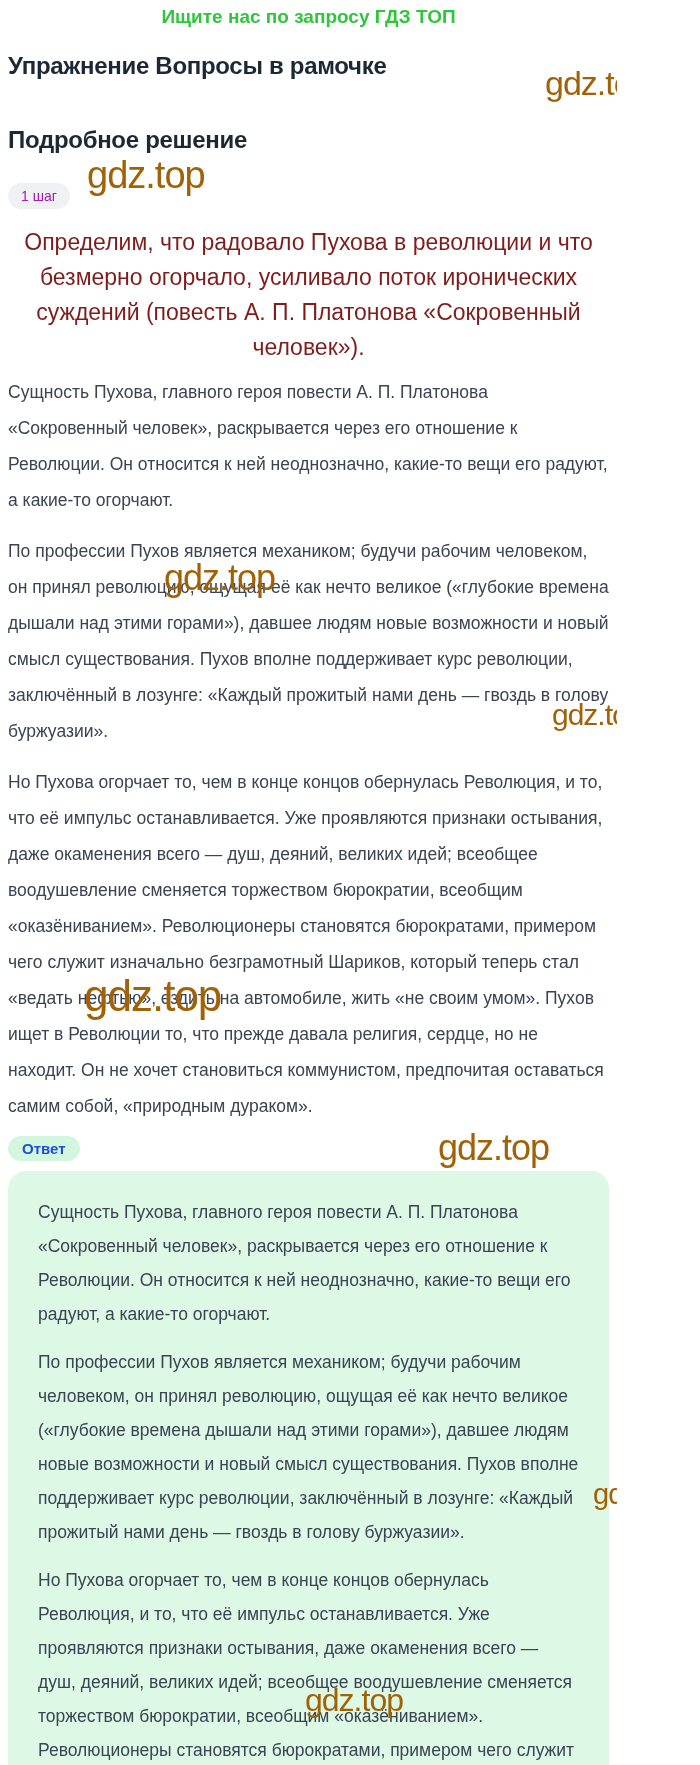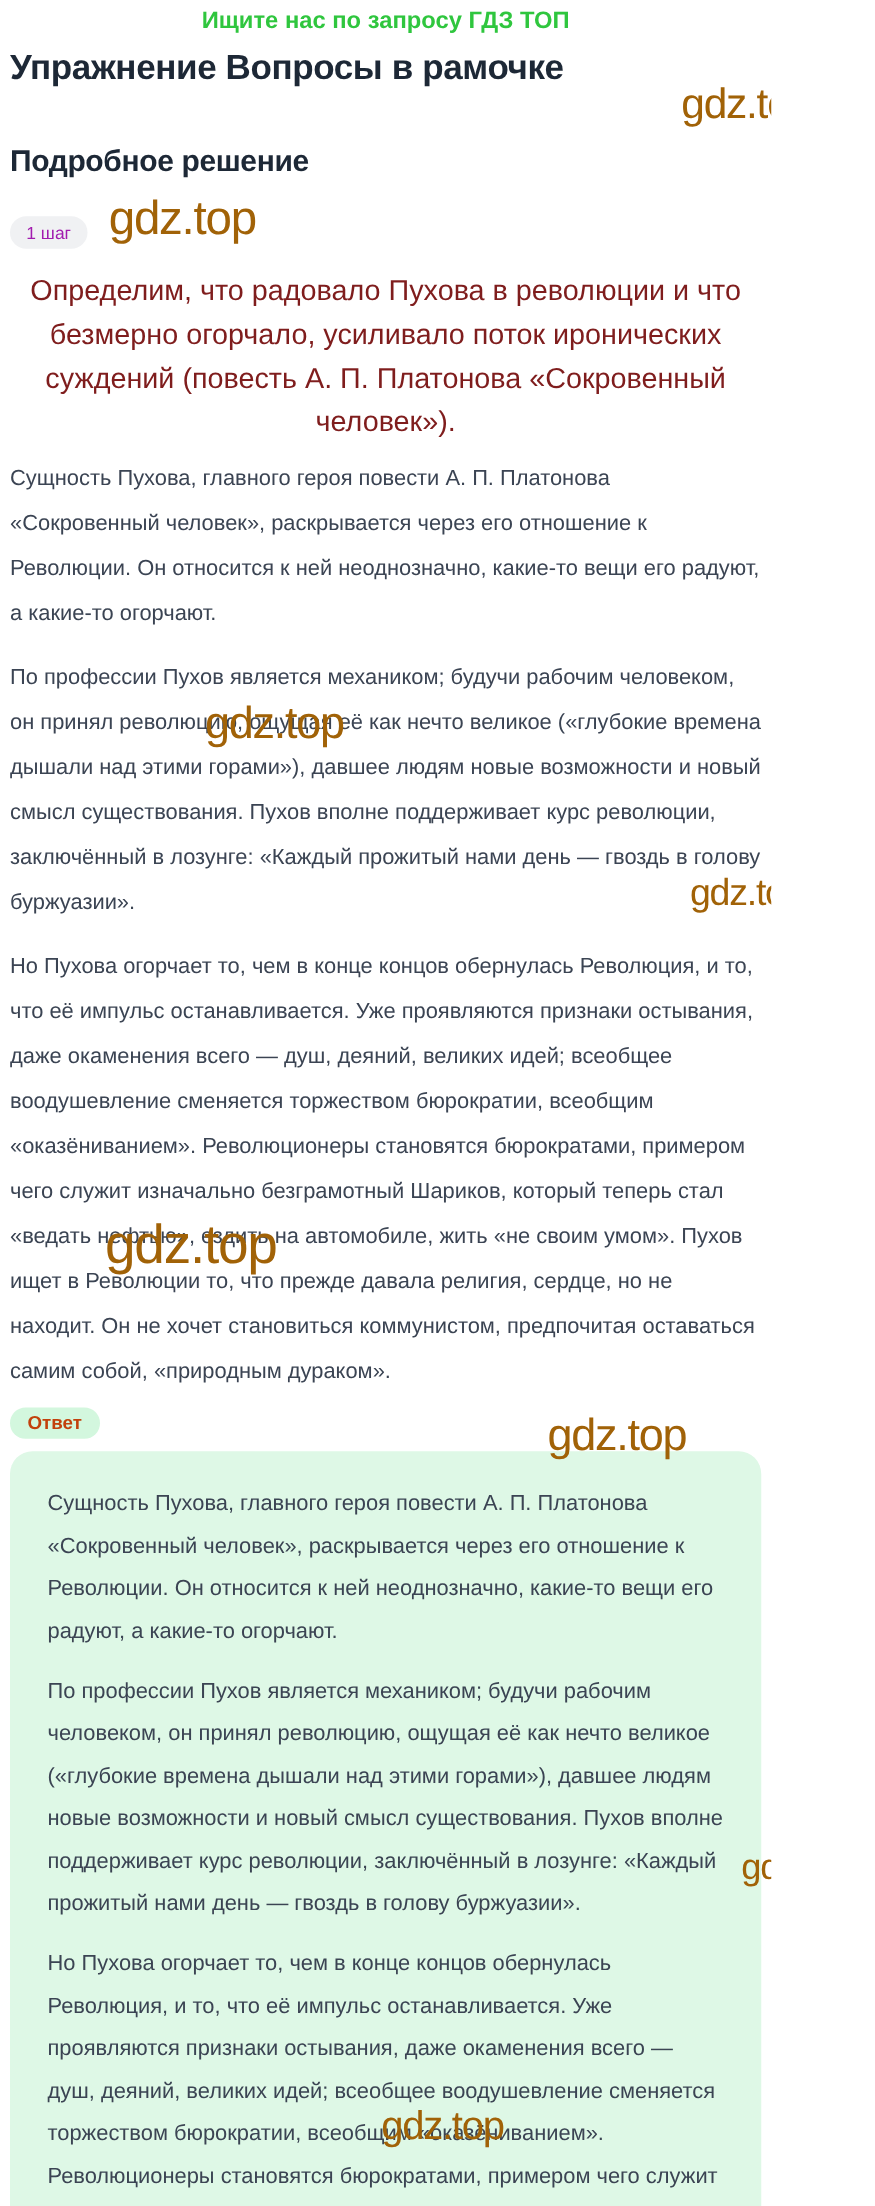--- a/index.html
+++ b/index.html
@@ -13,22 +13,22 @@
   }
   .top-link{
     padding-top:6px;
     text-align:center;
     font-size:19px;
     font-weight:bold;
     color:#2fc63e;
     cursor:pointer;
   }
   .h-title{
-    margin:10px 8px 0;
-    font-size:28px;
+    margin:24px 8px 0;
+    font-size:24px;
     font-weight:bold;
     color:#1d2836;
     letter-spacing:-0.3px;
   }
   .h-solution{
     margin:46px 8px 16px;
     font-size:24px;
     font-weight:bold;
     color:#1d2836;
     letter-spacing:-0.3px;
@@ -55,21 +55,21 @@
     margin:0;
     font-size:17.5px;
     line-height:36px;
     color:#3b4453;
   }
   .solution p + p{margin-top:15px;}
   .answer-badge-row{margin:12px 0 0 8px;height:26px;}
   .answer-badge{
     display:inline-block;
     background:#d3f7de;
-    color:#c2410c;
+    color:#1d4ed8;
     font-size:15px;
     font-weight:bold;
     padding:5px 14px;
     border-radius:14px;
     line-height:1;
   }
   .answer-box{
     margin:9px 8px 0;
     background:#def8e6;
     border-radius:18px;

